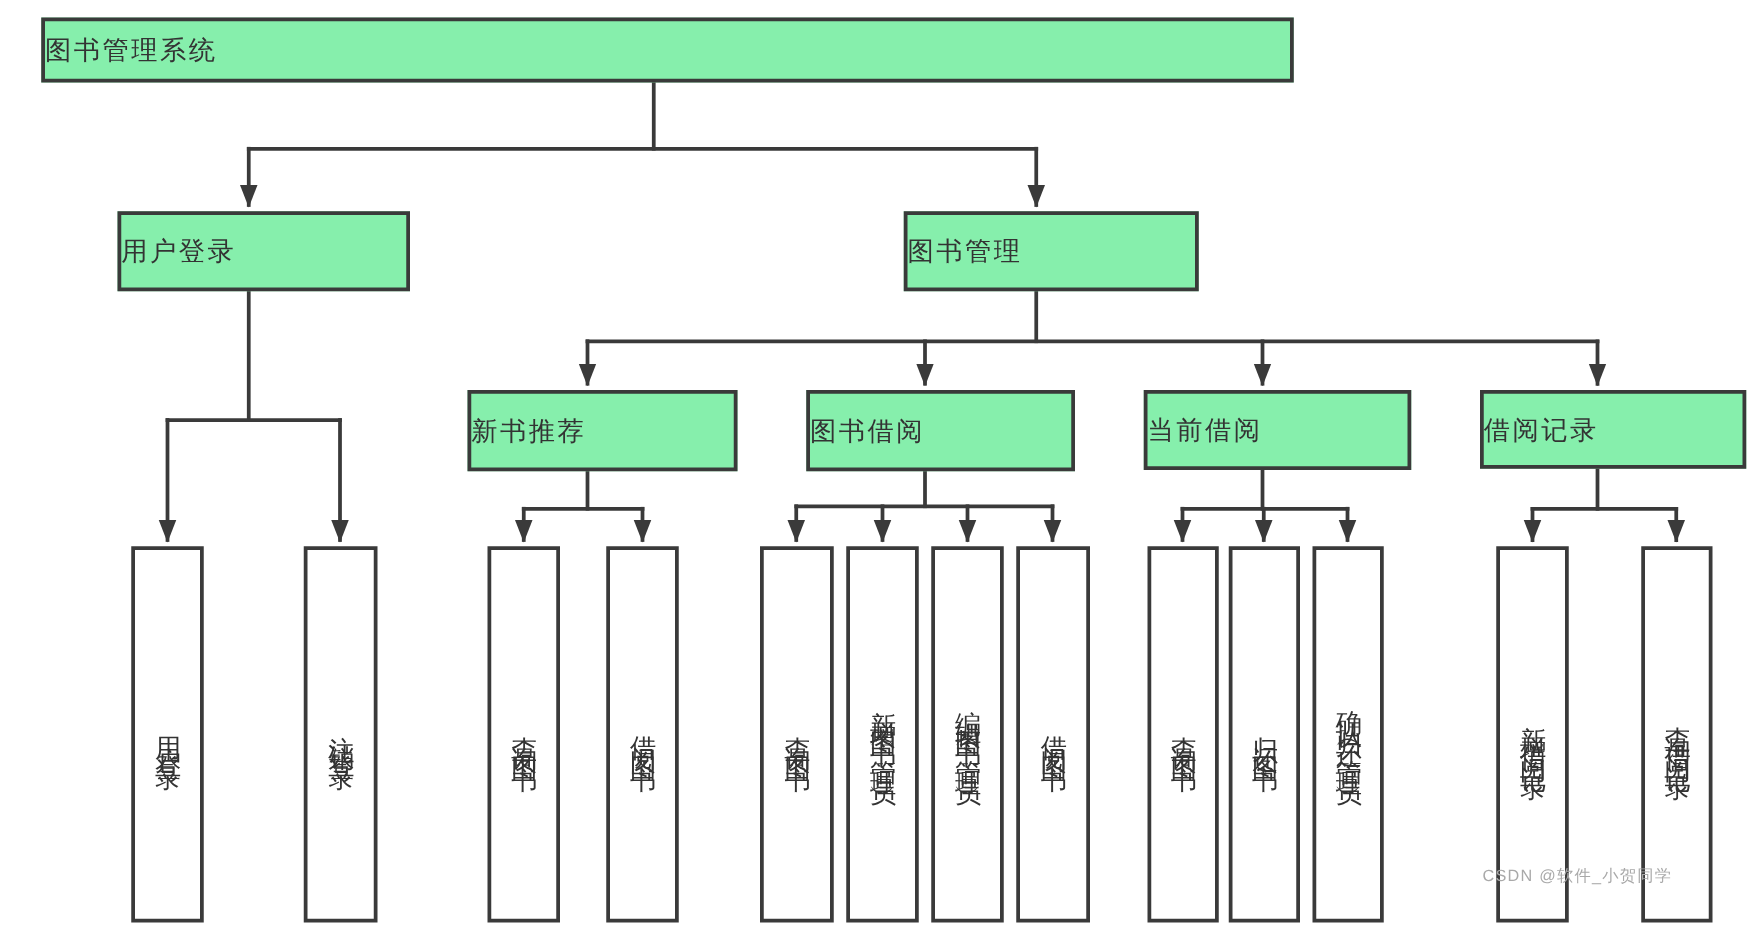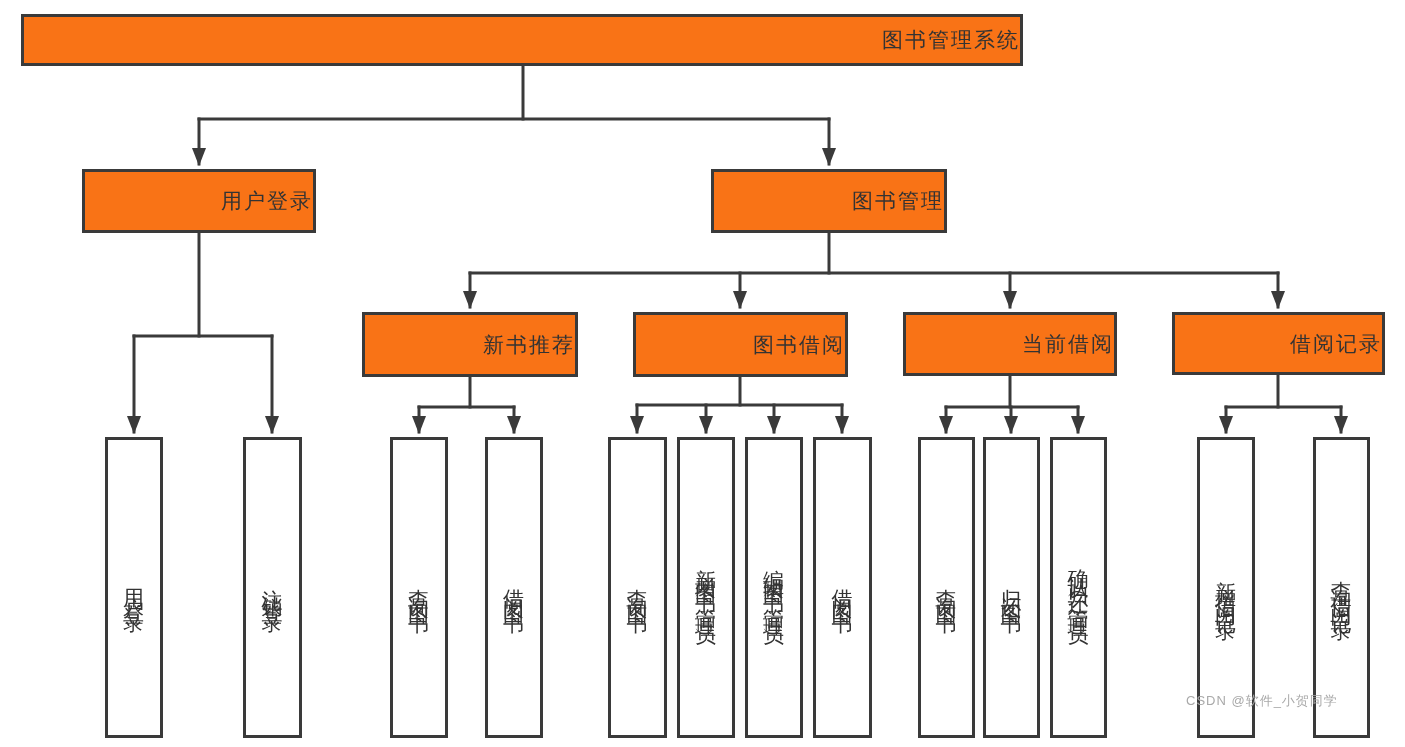--- a/index.html
+++ b/index.html
@@ -2,23 +2,23 @@
 <html><head>
 <meta charset="utf-8">
 <style>
   html,body{margin:0;padding:0;background:#ffffff;}
   #stage{
     position:relative;width:1405px;height:747px;background:#ffffff;
     font-family:"Liberation Sans",sans-serif;overflow:hidden;
   }
   #wires{position:absolute;left:0;top:0;z-index:1;}
   .node{
-    position:absolute;box-sizing:border-box;background:#f97316;
-    border:3px solid #3a3a3a;display:flex;align-items:center;justify-content:flex-end;
-    z-index:2;color:#333333;
+    position:absolute;box-sizing:border-box;background:#86efac;
+    border:3px solid #3a3a3a;display:flex;align-items:center;justify-content:flex-start;
+    z-index:2;color:#333333;margin-left:12px;
   }
   .node span{font-size:21px;letter-spacing:2px;white-space:nowrap;}
   .root-node span{font-size:21px;letter-spacing:2px;}
   .leaf{
     position:absolute;box-sizing:border-box;background:#ffffff;
     border:3px solid #3a3a3a;display:flex;align-items:center;justify-content:center;
     z-index:2;color:#333333;top:437px;height:301px;
   }
   .leaf span{
     writing-mode:vertical-rl;text-orientation:mixed;

